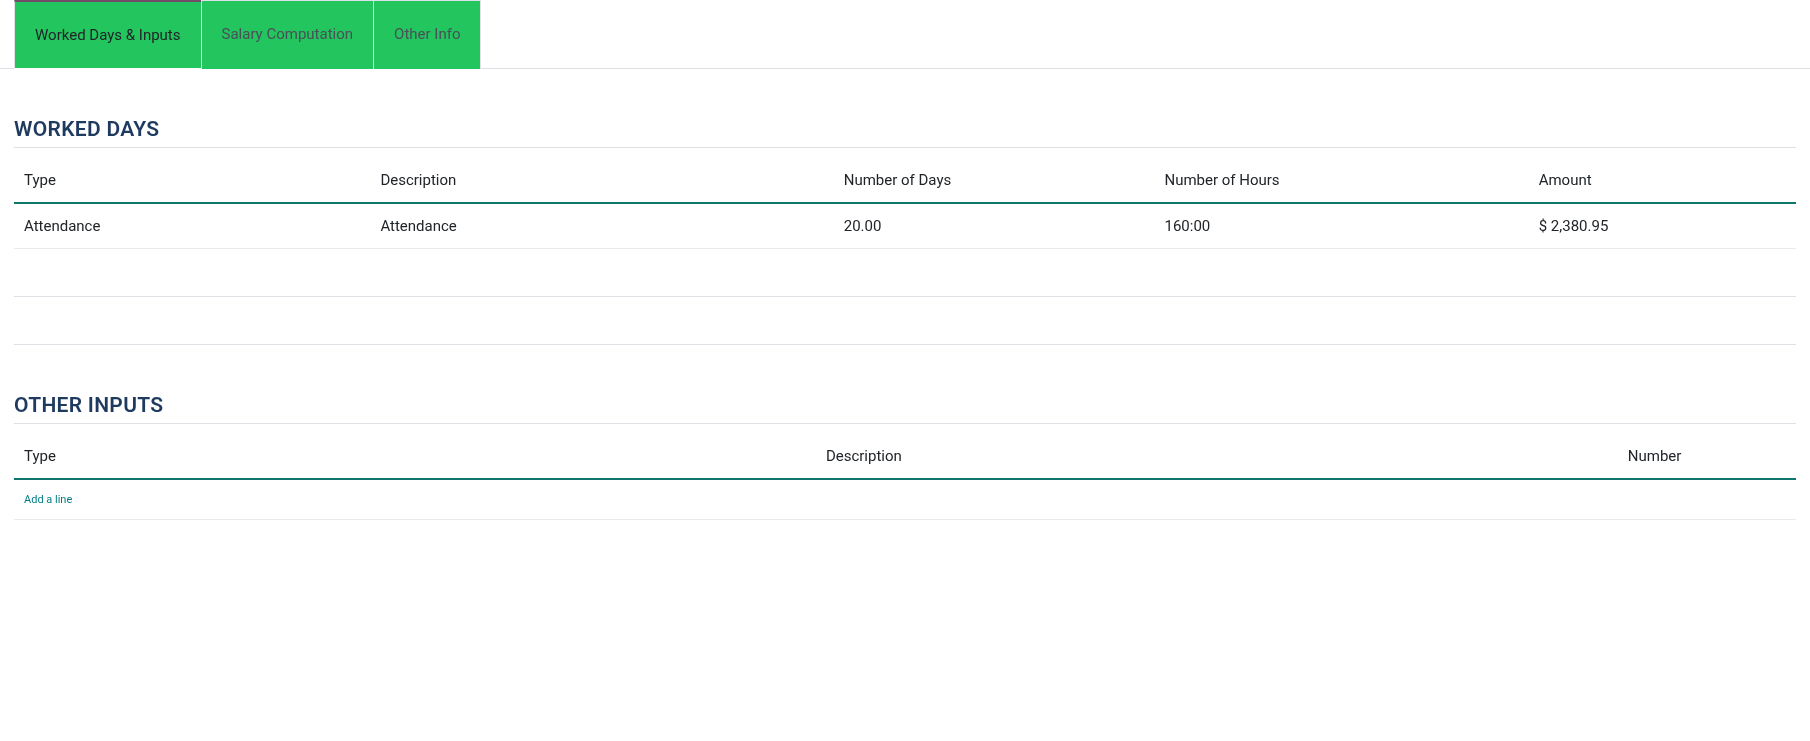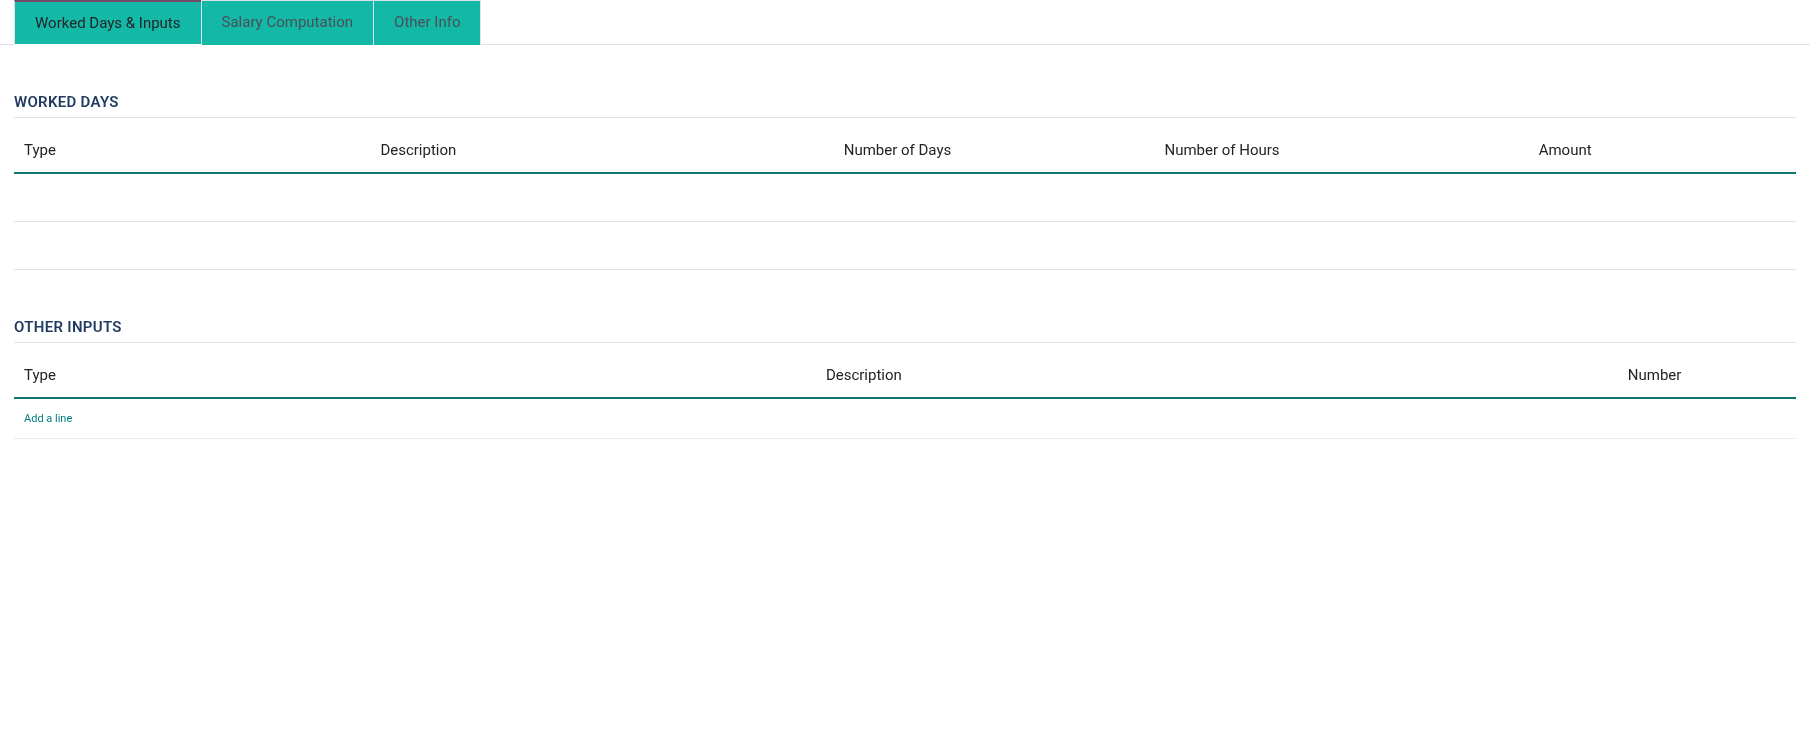--- a/index.html
+++ b/index.html
@@ -10,27 +10,27 @@
     font-size: 15px;
     color: #212529;
     background: #fff;
   }
   .tabs {
     display: flex;
     padding-left: 14px;
     border-bottom: 1px solid #dee2e6;
   }
   .tab {
-    padding: 12px 20px;
+    padding: 24px 20px;
     border: 1px solid transparent;
     border-bottom: none;
     cursor: pointer;
     color: #495057;
     font-size: 15px;
-    background: #14b8a6;
+    background: #22c55e;
     margin-bottom: -1px;
   }
   .tab.active {
     border-color: #dee2e6;
     border-top: 2px solid #714B67;
     border-bottom: 1px solid #fff;
     color: #212529;
   }
   .tab:not(.active) {
     border: 1px solid #dee2e6;
@@ -39,21 +39,21 @@
   }
   .tab + .tab {
     margin-left: -1px;
   }
   .content {
     padding: 0 14px;
   }
   .section-title {
     font-weight: 600;
     color: #1f3a5f;
-    font-size: 15px;
+    font-size: 21px;
     letter-spacing: 0.3px;
     text-transform: uppercase;
     margin-top: 48px;
     margin-bottom: 10px;
     border-bottom: 1px solid #dee2e6;
     padding-bottom: 6px;
   }
   table.data-table {
     width: 100%;
     border-collapse: collapse;
@@ -124,20 +124,27 @@
     <thead>
       <tr>
         <th>Type</th>
         <th>Description</th>
         <th class="num">Number of Days</th>
         <th class="num">Number of Hours</th>
         <th class="num">Amount</th>
       </tr>
     </thead>
     <tbody>
+      <tr>
+        <td>Attendance</td>
+        <td>Attendance</td>
+        <td class="num">20.00</td>
+        <td class="num">160:00</td>
+        <td class="num">$ 2,380.95</td>
+      </tr>
     </tbody>
     <tfoot>
       <tr>
           <td colspan="5" style="padding:0;border:none;height:48px"></td>
         </tr>
       <tr>
           <td colspan="5" class="totals-spacer" style="padding:0"></td>
         </tr>
     </tfoot>
   </table>

